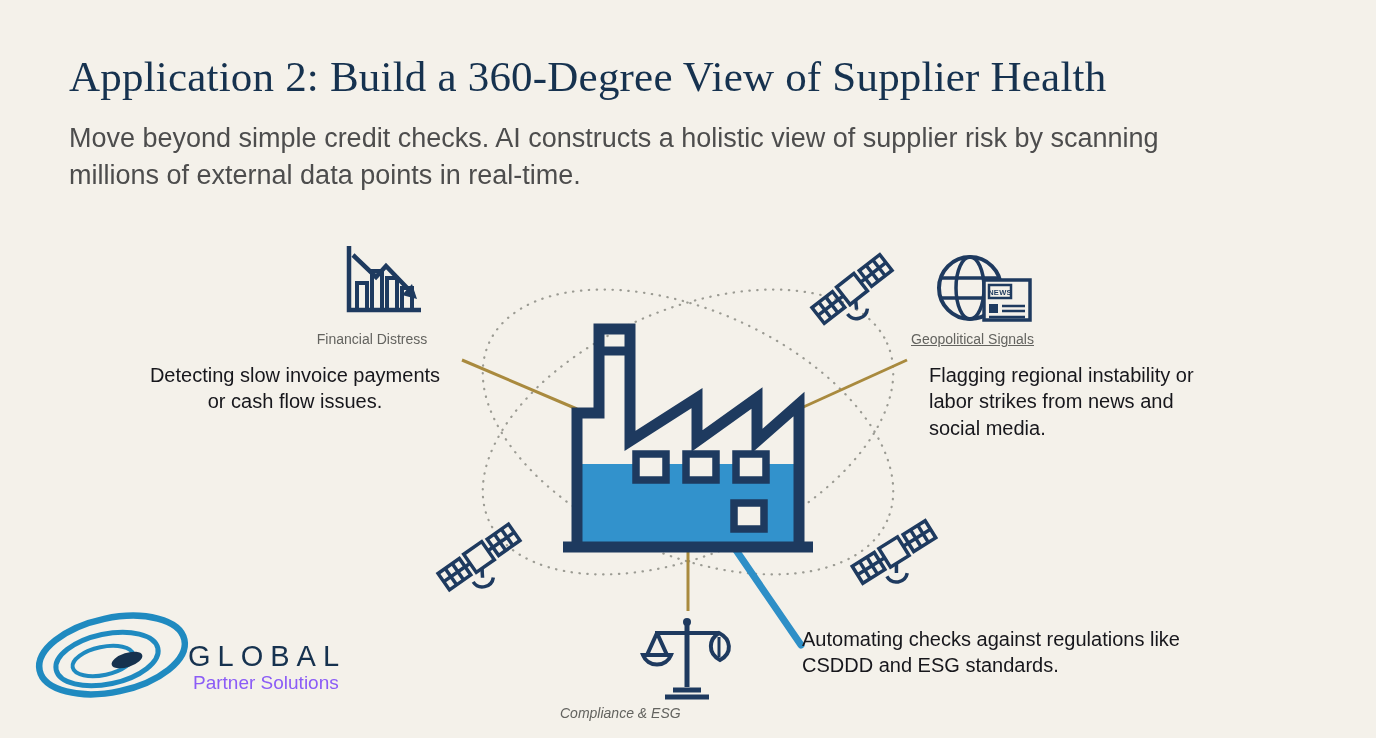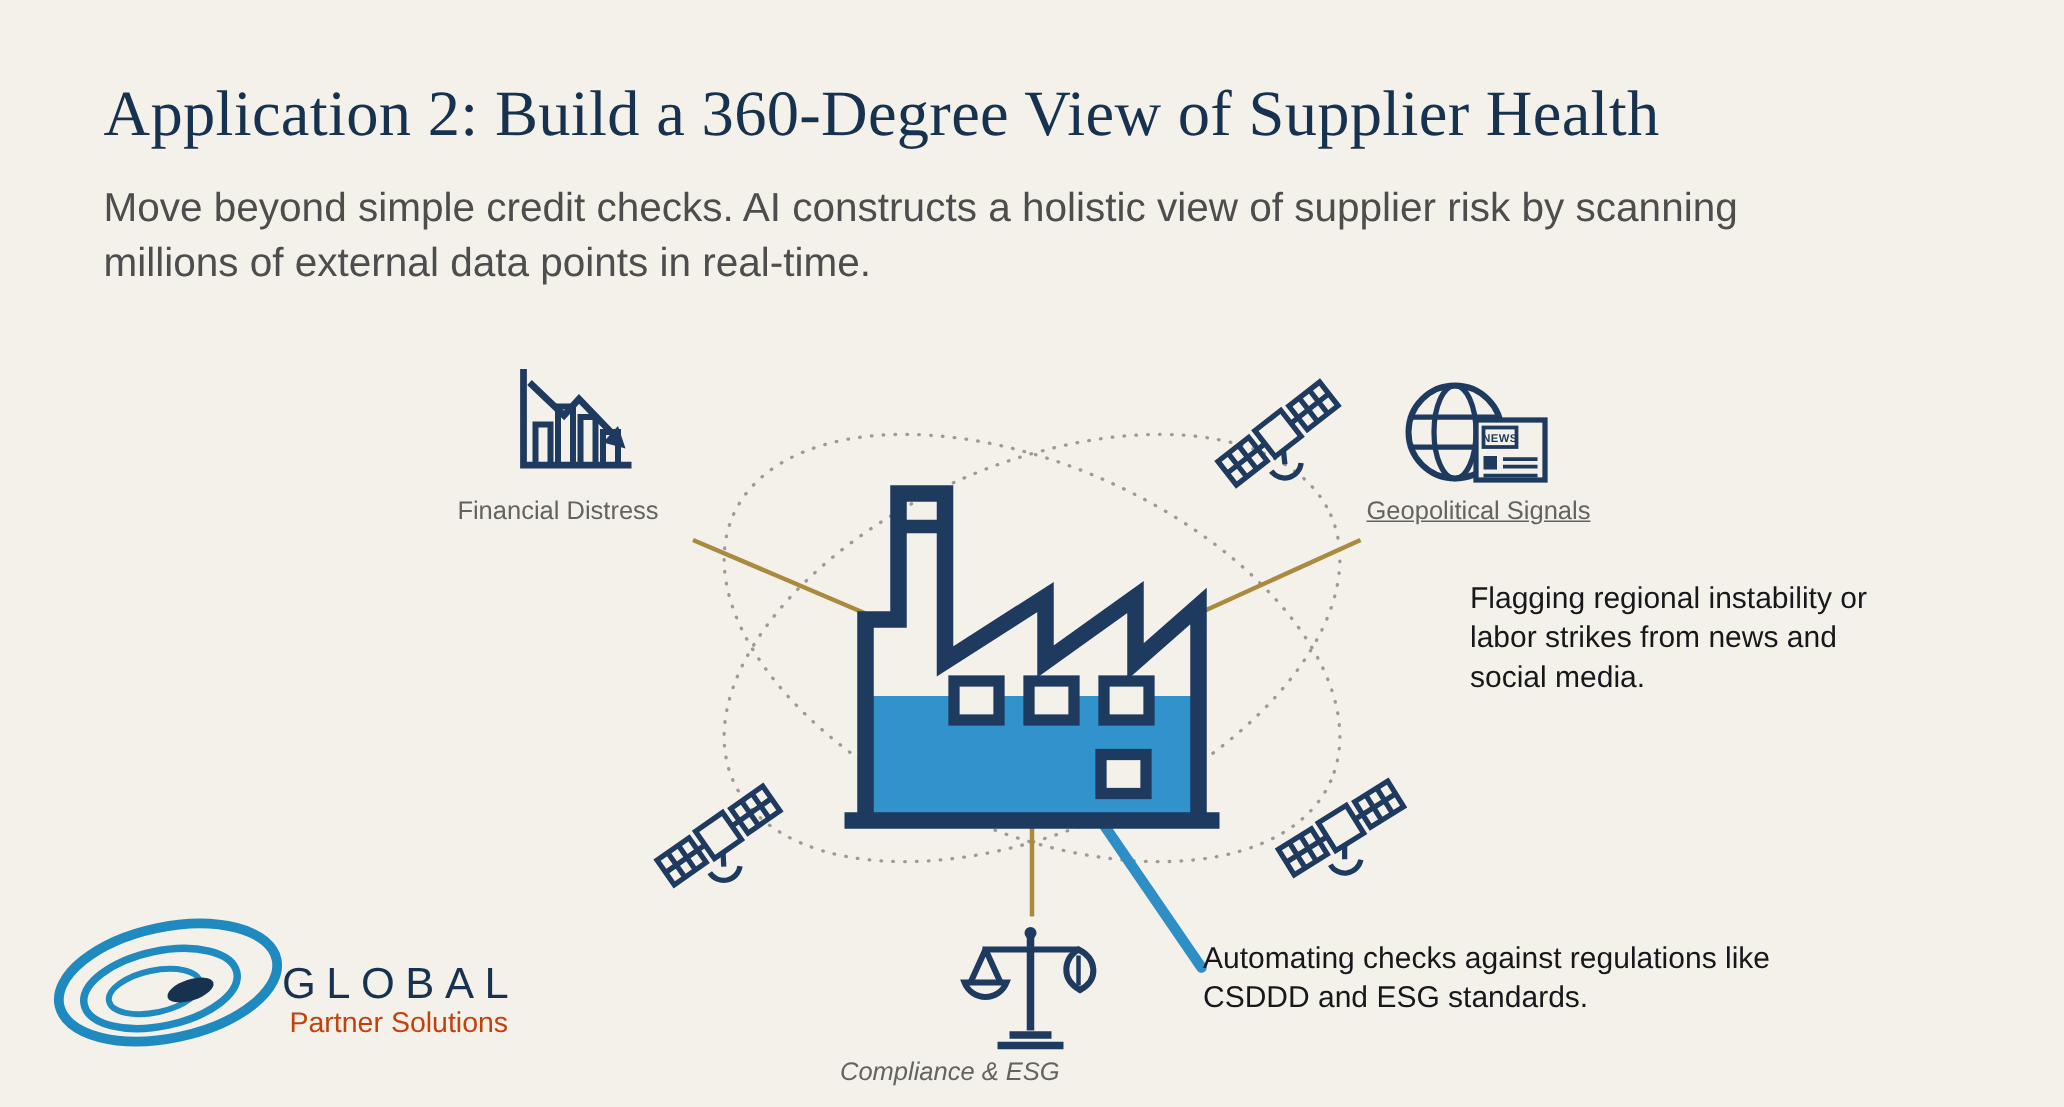--- a/index.html
+++ b/index.html
@@ -15,38 +15,38 @@
     position:absolute;left:69px;top:52px;width:1250px;
     font-family:"Liberation Serif", serif;
     font-size:43px;font-weight:400;color:#16324f;
     letter-spacing:0.2px;margin:0;
   }
   .subtitle{
     position:absolute;left:69px;top:120px;width:1165px;
     font-size:27px;line-height:1.36;color:#4d4d4d;margin:0;
   }
   .node-label{
-    position:absolute;font-size:17px;color:#63635f;
+    position:absolute;font-size:14px;color:#63635f;
   }
   .node-desc{
     position:absolute;font-size:20px;line-height:1.32;color:#17171c;
   }
   .lbl-financial{left:240px;top:331px;width:264px;text-align:center;}
   .desc-financial{left:145px;top:362px;width:300px;text-align:center;}
   .lbl-geo{left:911px;top:331px;width:300px;text-decoration:underline;}
-  .desc-geo{left:980px;top:362px;width:300px;margin-top:24px;}
+  .desc-geo{left:929px;top:362px;width:300px;}
   .lbl-compliance{left:560px;top:705px;width:260px;text-align:left;font-style:italic;}
   .desc-compliance{left:802px;top:626px;width:380px;}
   .logo-name{
     position:absolute;left:188px;top:640px;
     font-size:29px;font-weight:400;color:#16324f;letter-spacing:7px;
   }
   .logo-tagline{
     position:absolute;left:193px;top:672px;
-    font-size:19px;font-weight:500;color:#c2410c;
+    font-size:19px;font-weight:500;color:#8b5cf6;
   }
   .news-text{
     font-family:"Liberation Sans", sans-serif;
     font-size:7.5px;font-weight:700;fill:#1e3a5f;letter-spacing:0.3px;
   }
 </style>
 </head>
 <body>
 
 <div class="page">
@@ -138,20 +138,21 @@
       <ellipse cx="107" cy="659" rx="52" ry="25" stroke-width="5" transform="rotate(-12 107 659)"></ellipse>
       <ellipse cx="103" cy="661" rx="31" ry="14" stroke-width="4" transform="rotate(-12 103 661)"></ellipse>
       <ellipse cx="127" cy="660" rx="16" ry="7" fill="#16324f" stroke="none" transform="rotate(-18 127 660)"></ellipse>
     </g>
   </svg>
 
   <h1 class="title">Application 2: Build a 360-Degree View of Supplier Health</h1>
   <p class="subtitle">Move beyond simple credit checks. AI constructs a holistic view of supplier risk by scanning millions of external data points in real-time.</p>
 
   <div class="node-label lbl-financial">Financial Distress</div>
+  <div class="node-desc desc-financial">Detecting slow invoice payments or cash flow issues.</div>
 
   <div class="node-label lbl-geo">Geopolitical Signals</div>
   <div class="node-desc desc-geo">Flagging regional instability or labor strikes from news and social media.</div>
 
   <div class="node-label lbl-compliance">Compliance &amp; ESG</div>
   <div class="node-desc desc-compliance">Automating checks against regulations like CSDDD and ESG standards.</div>
 
   <div class="logo-name">GLOBAL</div>
   <div class="logo-tagline">Partner Solutions</div>
 

